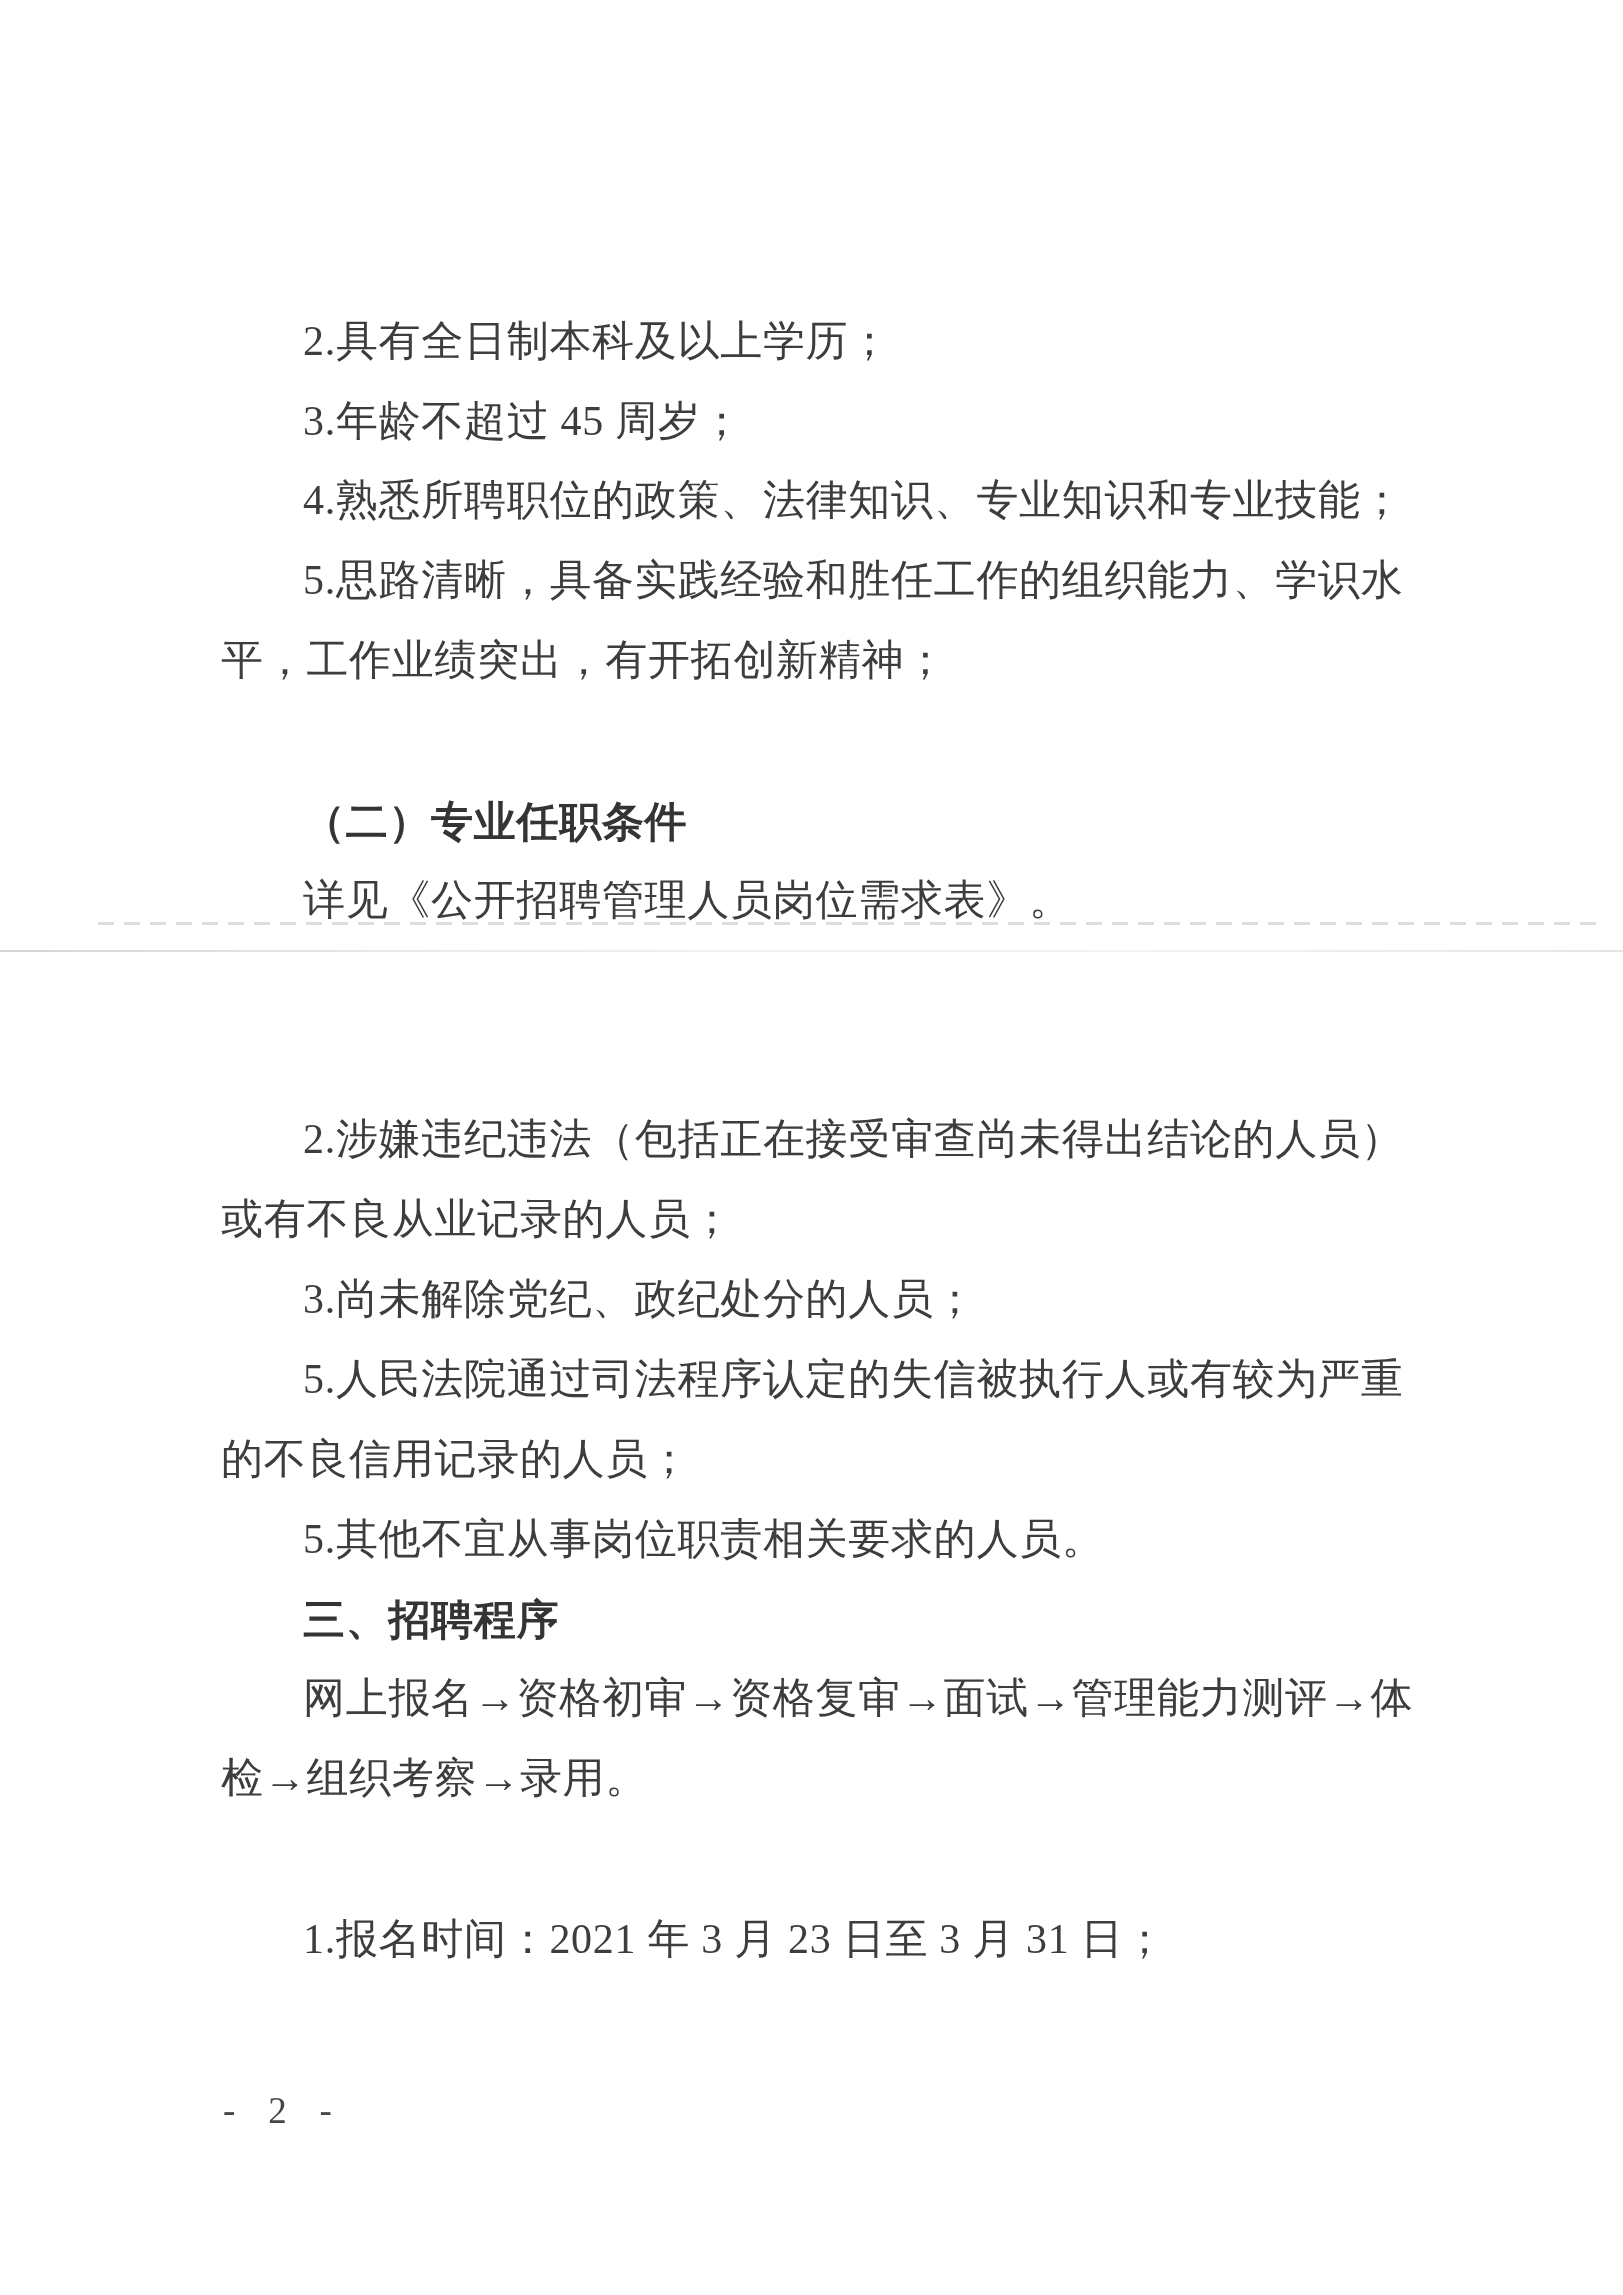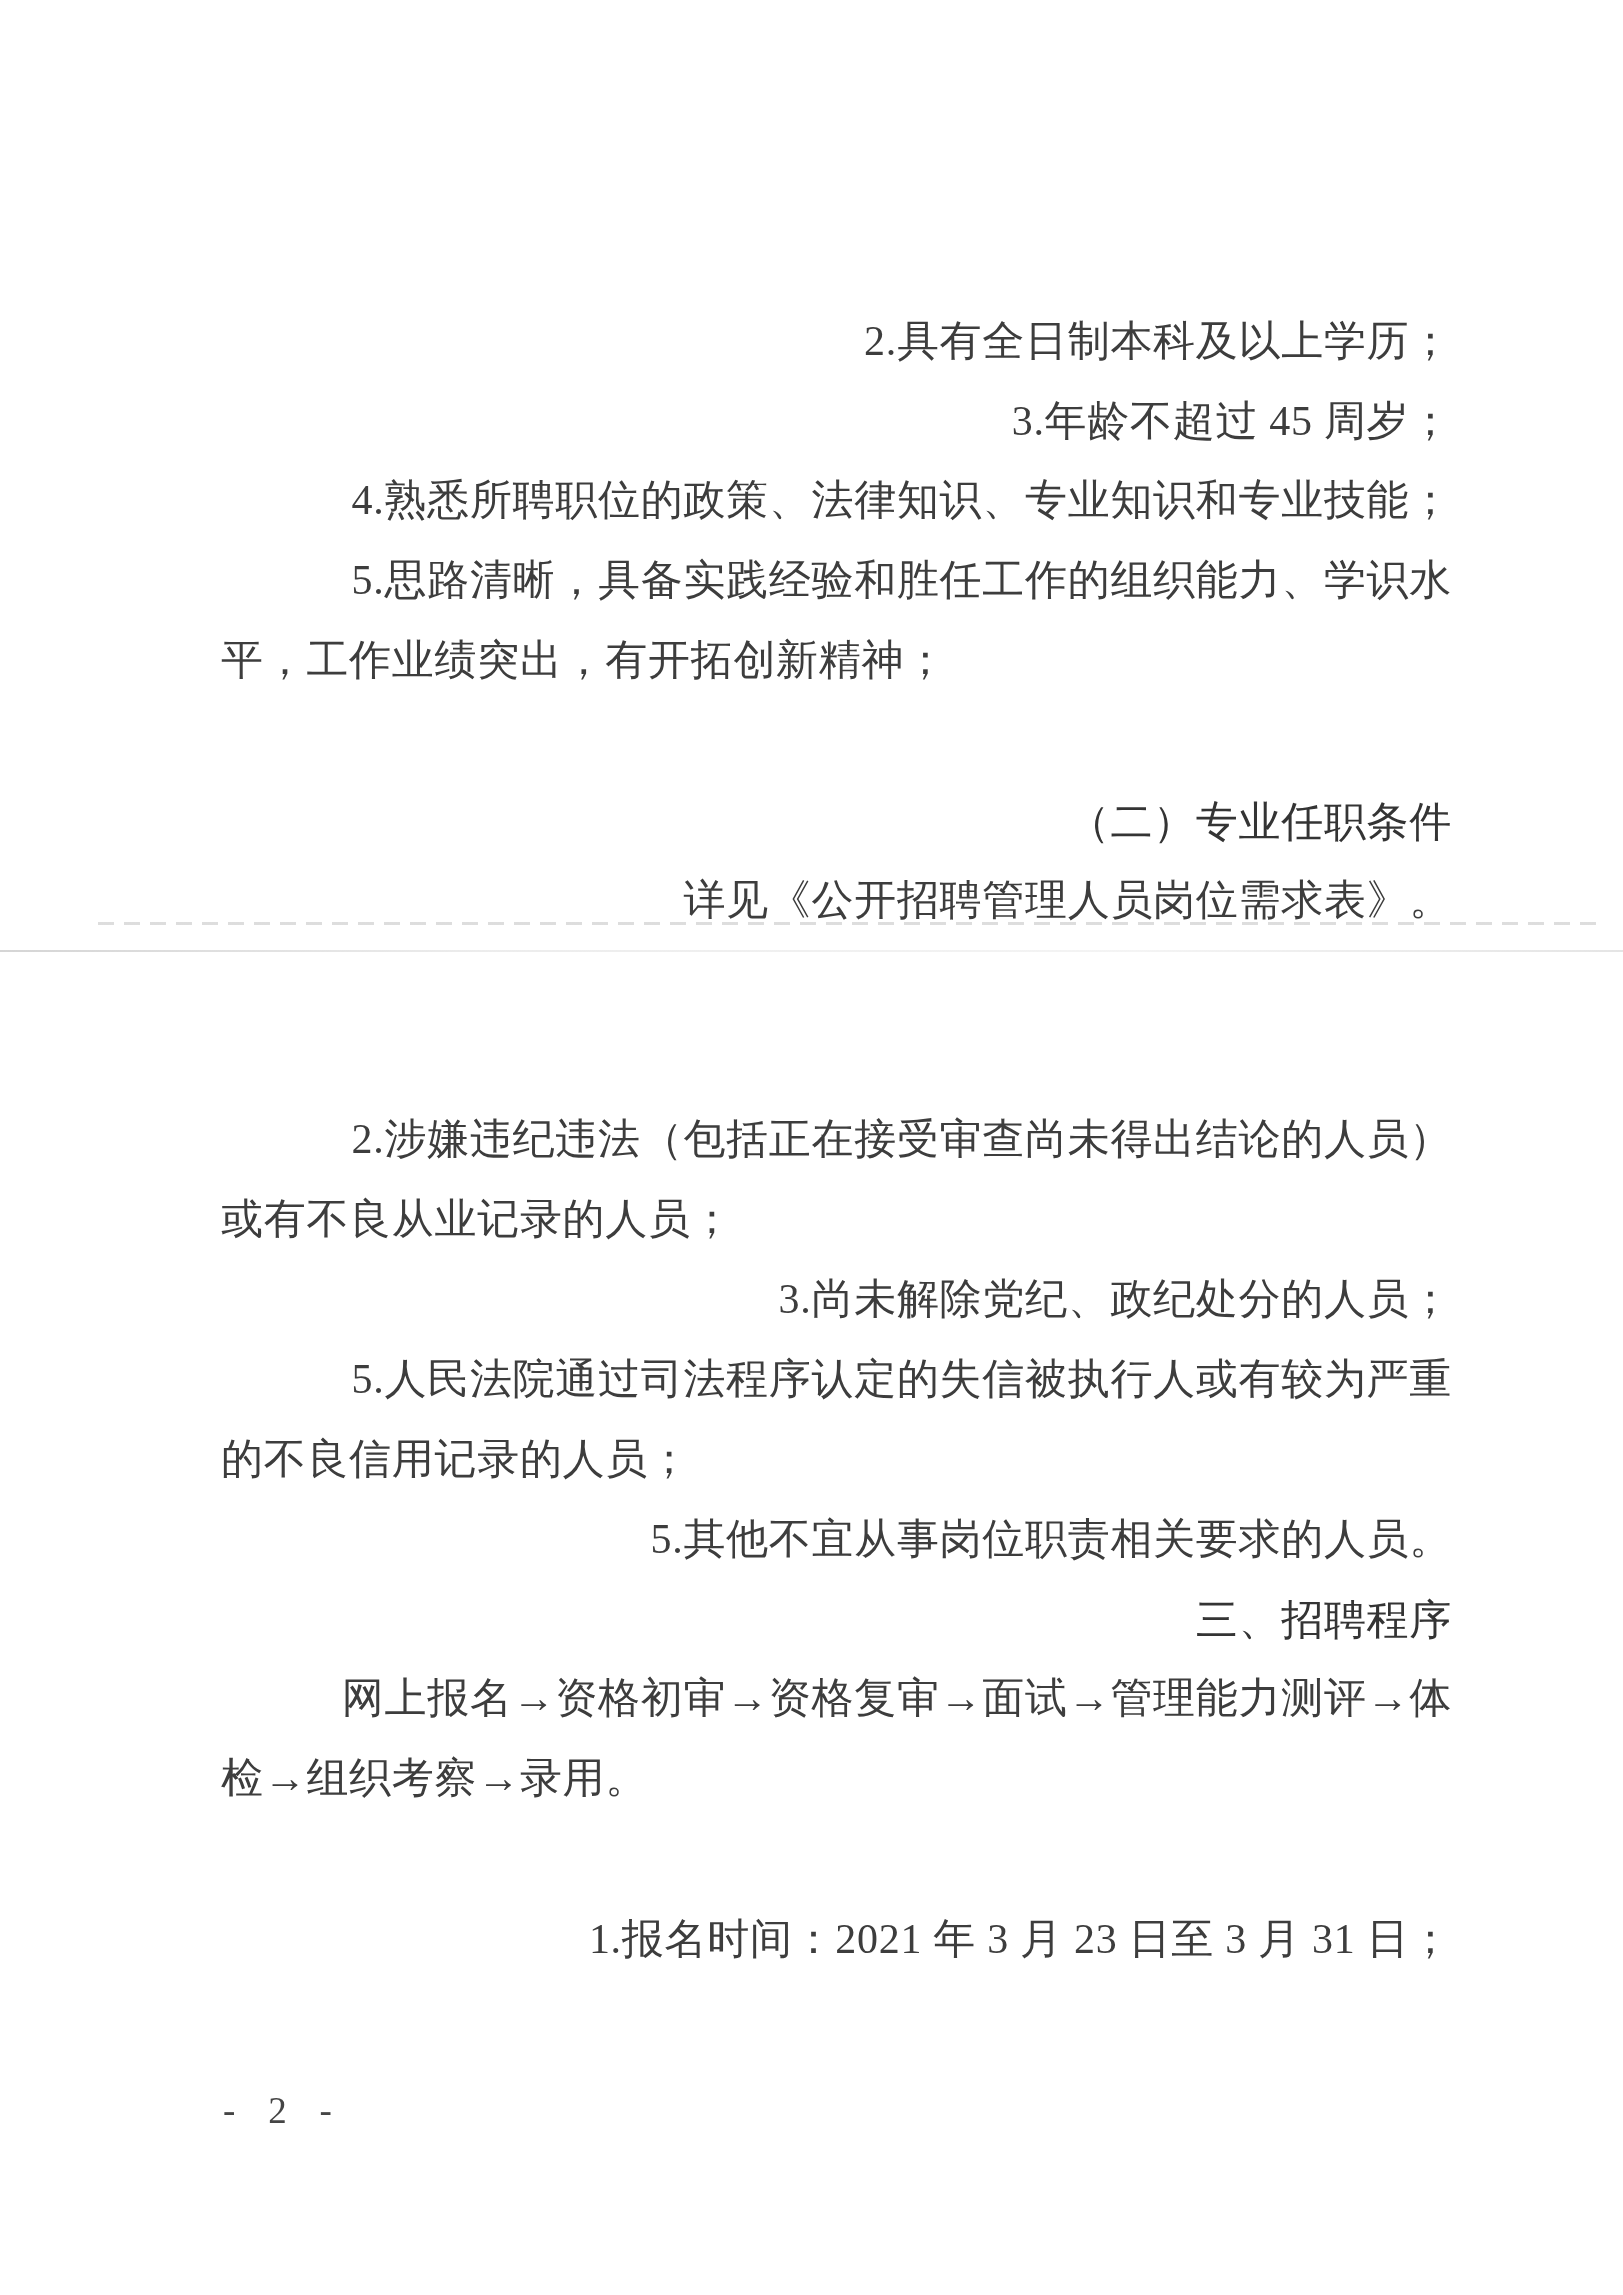--- a/index.html
+++ b/index.html
@@ -13,23 +13,23 @@
   .line{
     position:absolute;
     left:221px;
     width:1231px;
     font-size:42px;
     line-height:45px;
     color:#3d3d3d;
     white-space:nowrap;
     letter-spacing:0.7px;
   }
-  .indent{ text-indent:82px;text-align:right; }
+  .indent{ text-indent:82px; }
   .flush{ text-indent:0; }
-  .bold{ font-weight:400; color:#343434; }
+  .bold{ font-weight:700; color:#343434; }
   .page-number{
     position:absolute;
     left:223px; top:2089px;
     font-size:37px;
     color:#454545;
     letter-spacing:11.8px;
     white-space:nowrap;
   }
   .scan-artifact-1{
     position:absolute;

